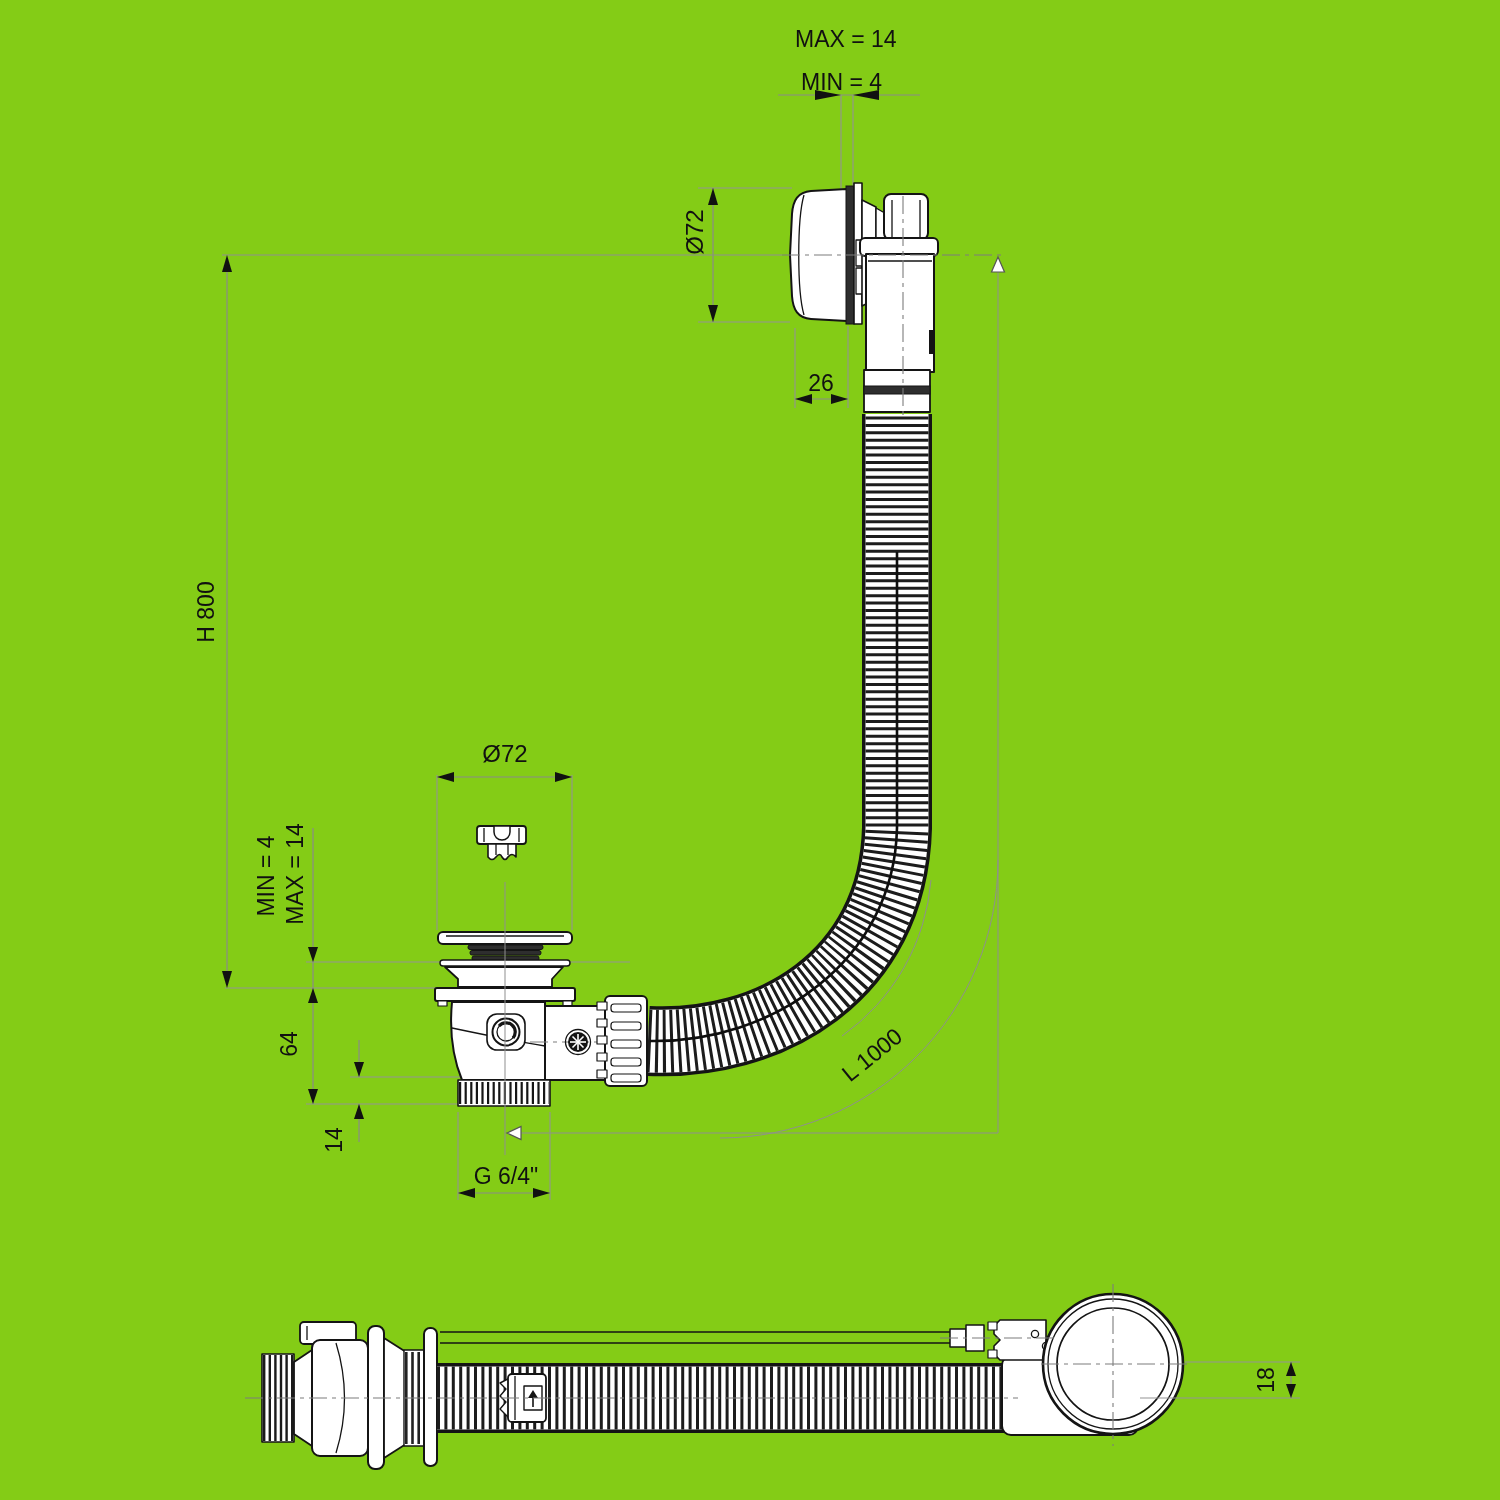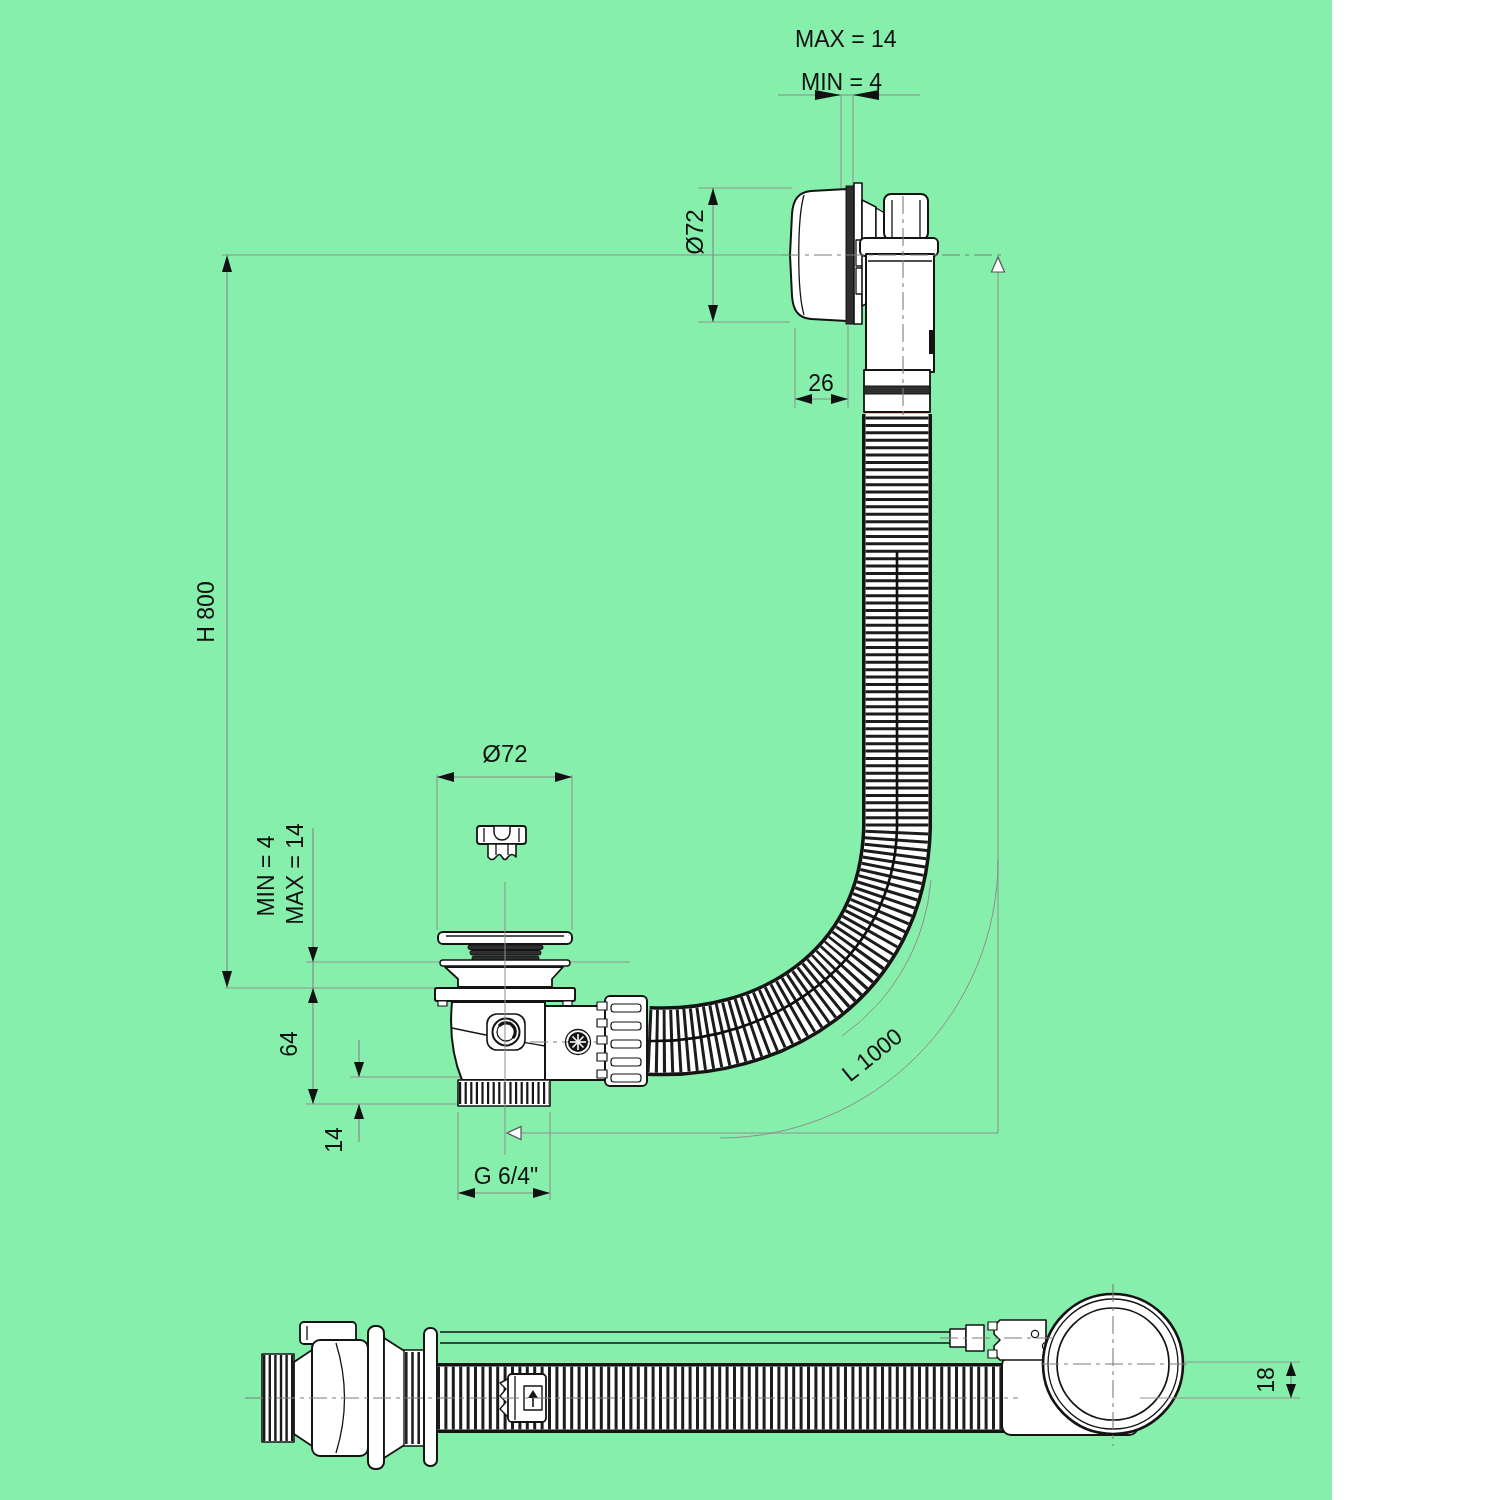--- a/index.html
+++ b/index.html
@@ -1,16 +1,16 @@
 <!DOCTYPE html>
 <html><head>
 <meta charset="utf-8">
 <style>
   html,body{margin:0;padding:0;background:#fff;}
-  .stage{width:1332px;height:1500px;position:relative;background:#86efac;overflow:hidden;
+  .stage{width:1500px;height:1500px;position:relative;background:#84cc16;overflow:hidden;
          font-family:"Liberation Sans", sans-serif;}
   svg{display:block;}
   text{fill:#111;font-family:"Liberation Sans", sans-serif;}
   .part{fill:#fff;stroke:#141414;stroke-width:2;stroke-linejoin:round;}
   .part-thin{fill:none;stroke:#141414;stroke-width:1.3;stroke-linejoin:round;}
   .dark{fill:#2e2e2e;stroke:#141414;stroke-width:1;}
   .ext{stroke:#949494;stroke-width:1.1;fill:none;}
   .dim{stroke:#8a8a8a;stroke-width:1.2;fill:none;}
   .cl{stroke:#7d7d7d;stroke-width:1.1;fill:none;stroke-dasharray:18 5 4 5;}
   .clsolid{stroke:#8f8f8f;stroke-width:1;fill:none;}

